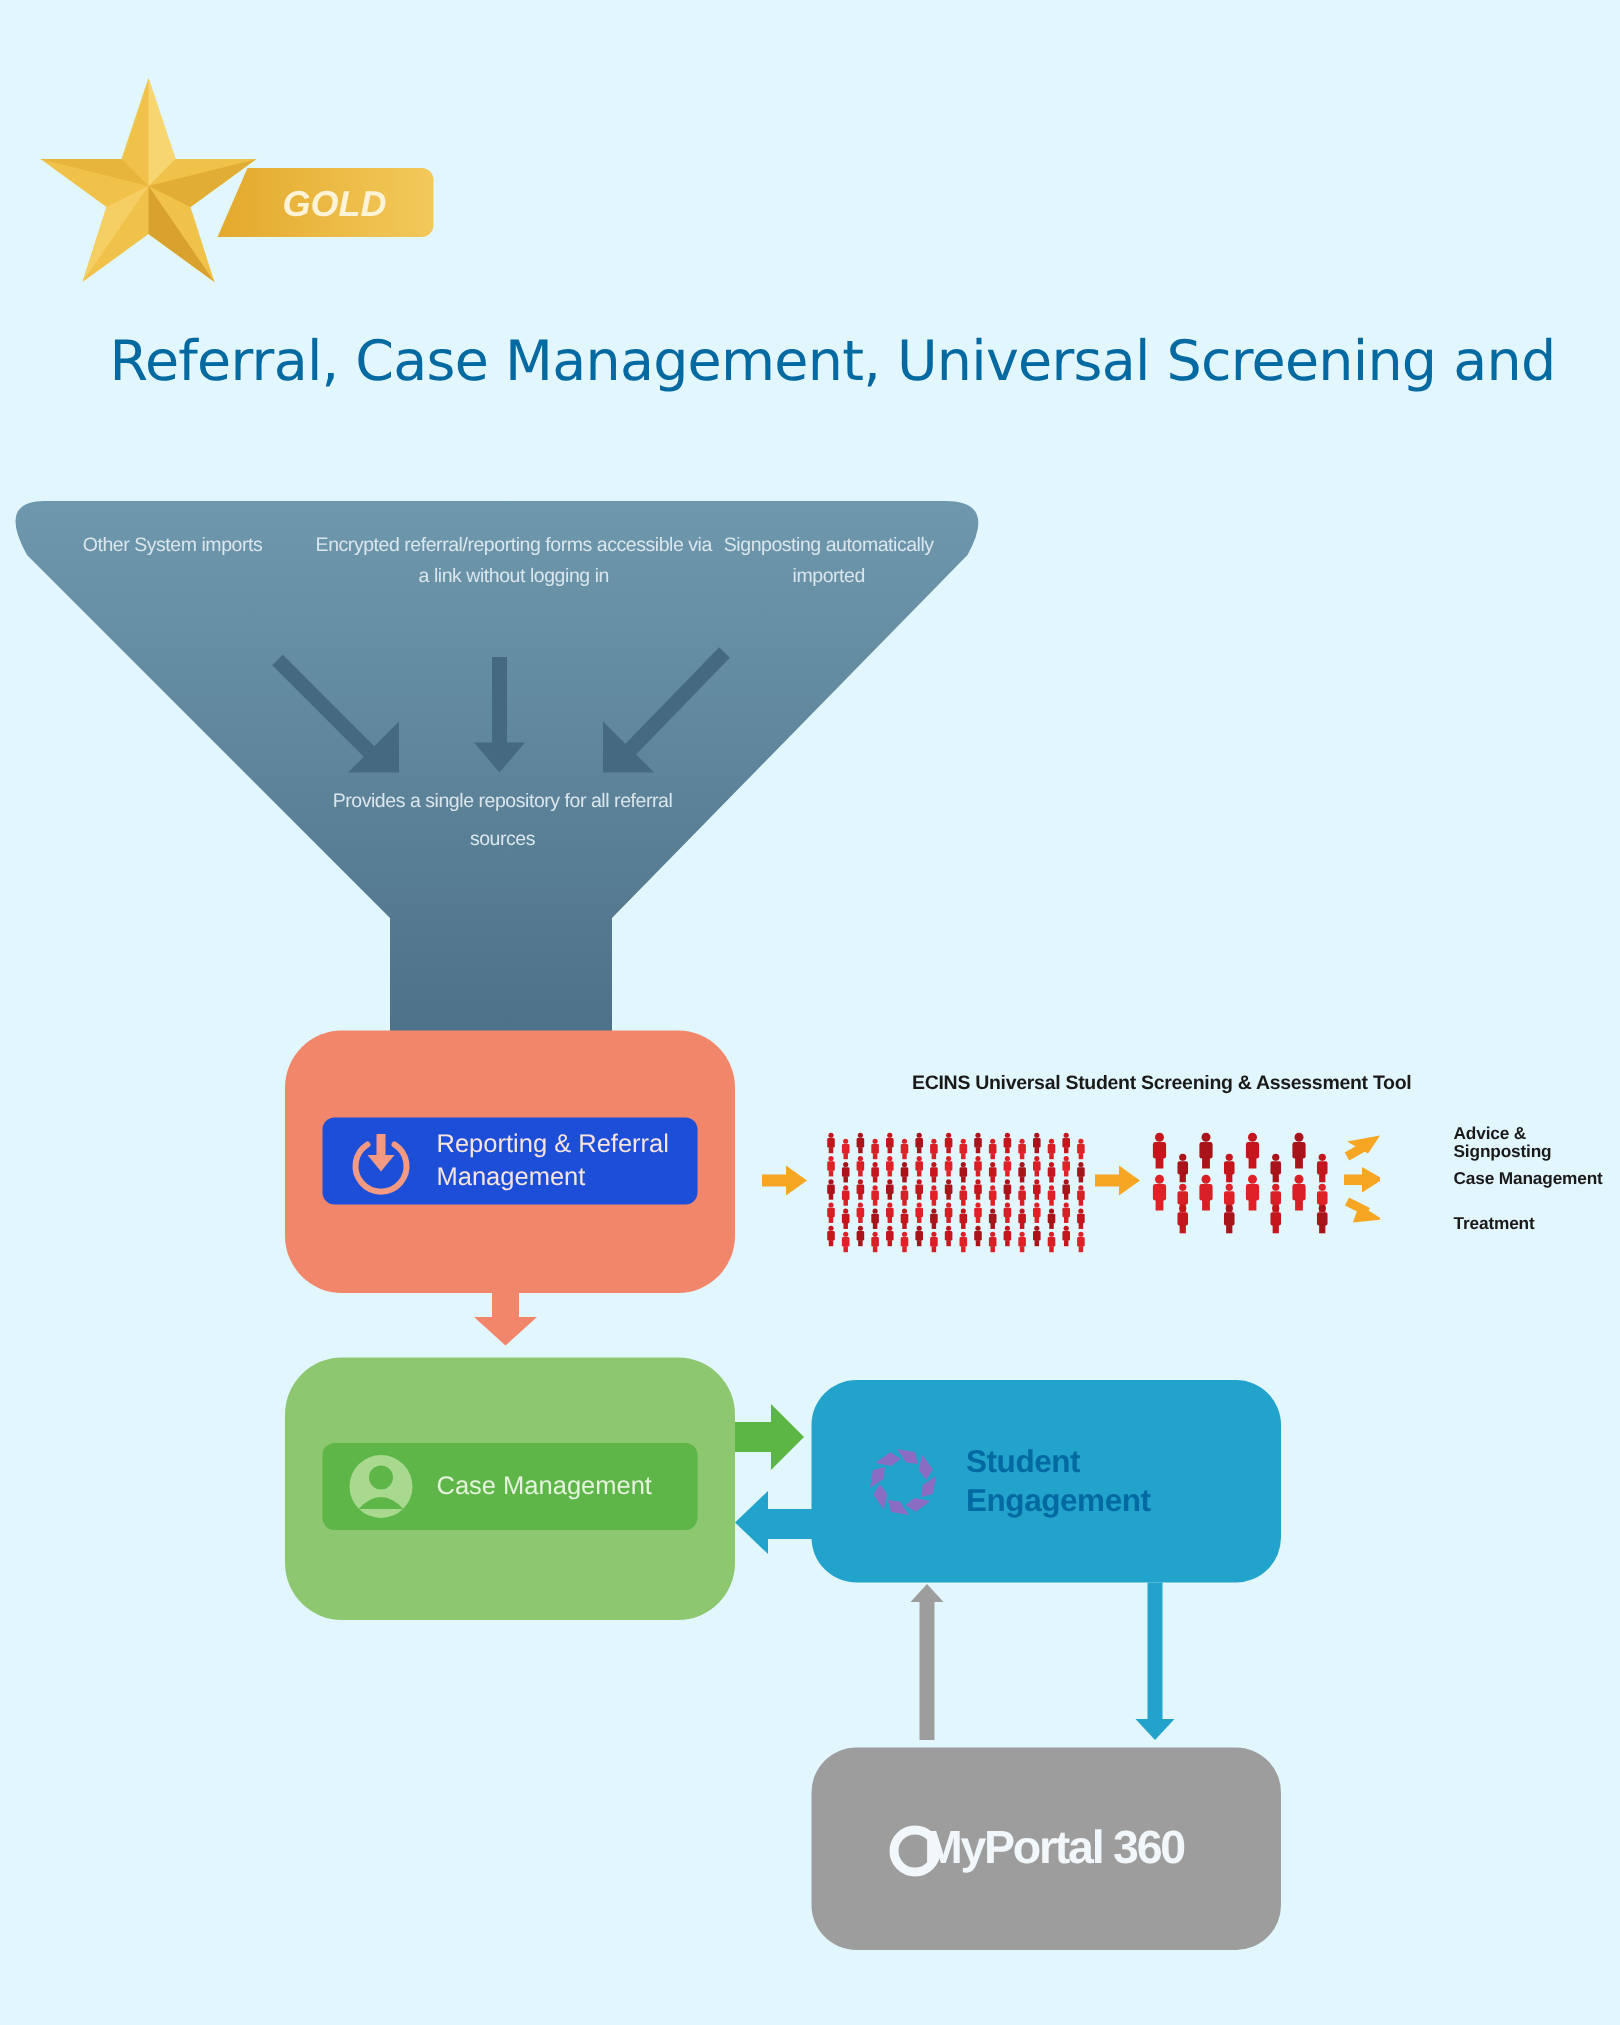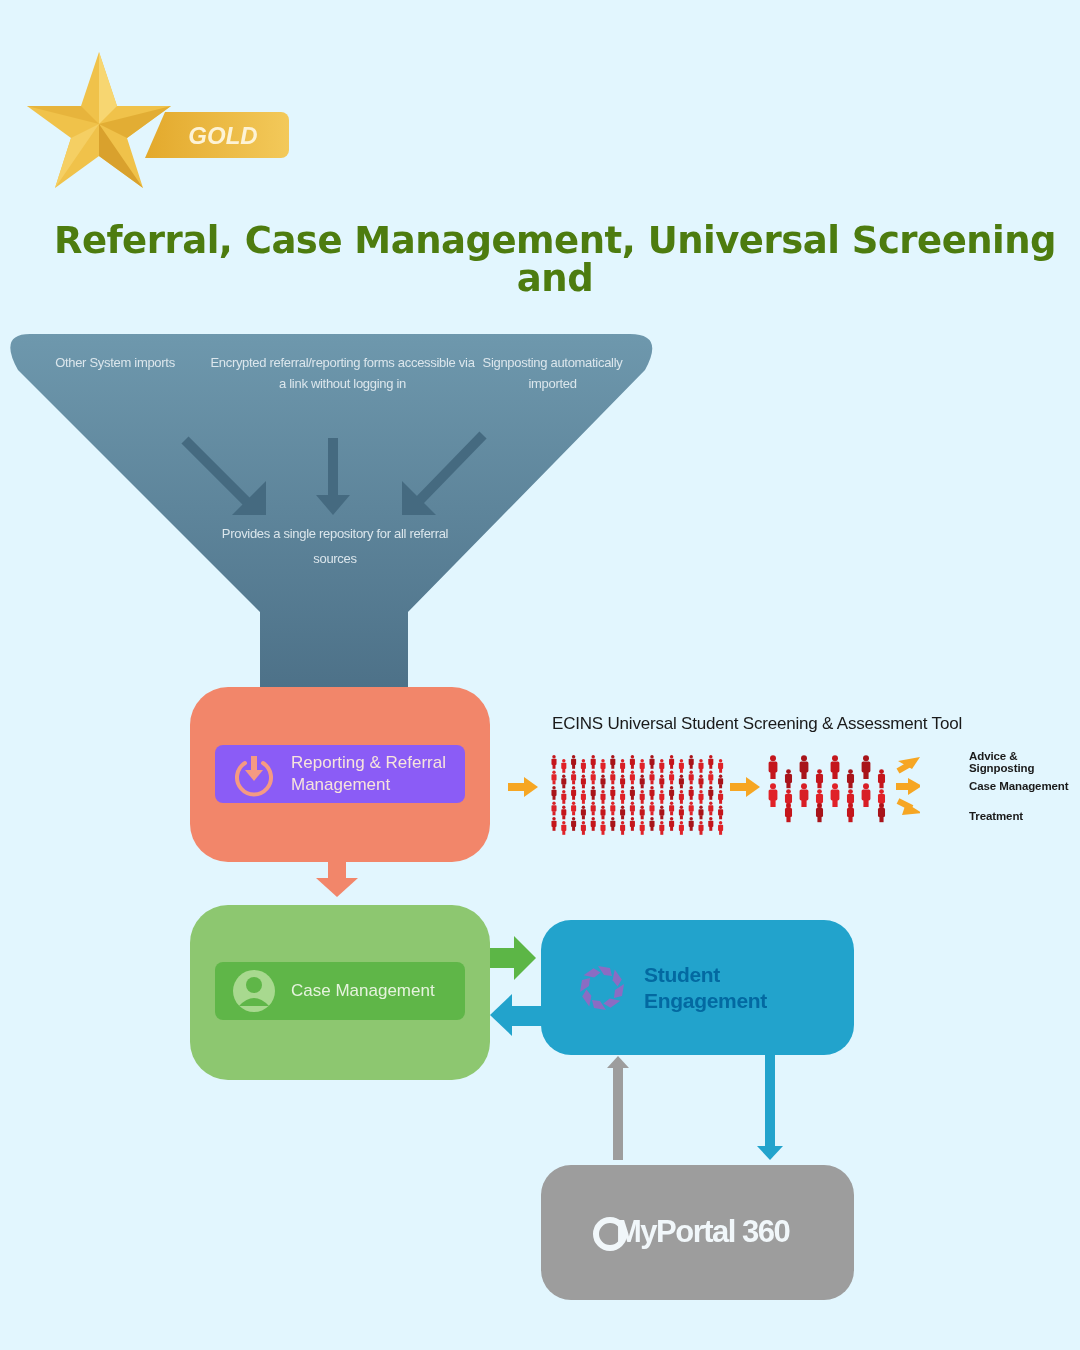--- a/index.html
+++ b/index.html
@@ -1,48 +1,48 @@
 <!DOCTYPE html>
 <html><head>
 <meta charset="utf-8">
 <style>
   html, body { margin:0; padding:0; }
   body { width:1080px; height:1350px; background:#e2f6fe; position:relative; overflow:hidden;
          font-family:"Liberation Sans", "DejaVu Sans", sans-serif; }
   .abs { position:absolute; }
   #badge { left:25px; top:50px; width:270px; height:140px; }
-  #title { left:40px; top:222px; width:1030px; text-align:center; color:#4d7c0f; font-family:"DejaVu Sans", sans-serif;
-           font-size:37px; line-height:38px; letter-spacing:-0.5px;font-weight:bold; }
+  #title { left:40px; top:222px; width:1030px; text-align:center; color:#0369a1; font-family:"DejaVu Sans", sans-serif;
+           font-size:37px; line-height:38px; letter-spacing:-0.5px; }
   #funnel { left:0; top:330px; width:680px; height:360px; }
   .funnel-text { position:absolute; color:#dbe6ec; font-size:13px; line-height:21px; text-align:center; letter-spacing:-0.3px; }
   #src1 { left:40px; top:352px; width:150px; }
   #src2 { left:210px; top:352px; width:265px; }
   #src3 { left:470px; top:352px; width:165px; }
   #repo { left:215px; top:521px; width:240px; line-height:25px; }
 
   .box { position:absolute; border-radius:38px; }
   #box-referral { left:190px; top:687px; width:300px; height:175px; background:#f2866a; }
   #box-case { left:190px; top:905px; width:300px; height:175px; background:#8dc770; }
   #box-engage { left:541px; top:920px; width:313px; height:135px; background:#22a3cc; border-radius:30px; }
   #box-portal { left:541px; top:1165px; width:313px; height:135px; background:#9d9d9d; border-radius:30px; }
 
   .pill { position:absolute; border-radius:8px; display:flex; align-items:center; }
-  #pill-referral { left:215px; top:745px; width:250px; height:58px; background:#8b5cf6; }
+  #pill-referral { left:215px; top:745px; width:250px; height:58px; background:#1d4ed8; }
   #pill-case { left:215px; top:962px; width:250px; height:58px; background:#5fb648; }
   .pill-label { color:#f7e4dc; font-size:17px; line-height:22px; margin-left:76px; }
   #pill-case .pill-label { color:#e6f3de; }
   .pill-icon { position:absolute; left:16px; top:6px; width:46px; height:46px; }
 
   #engage-label { left:644px; top:962px; color:#0369a1; font-size:21px; line-height:26px; font-weight:bold; letter-spacing:-0.3px; }
   #engage-icon { left:574px; top:960px; width:56px; height:56px; }
   #portal-label { left:616px; top:1212px; color:#f1f7fa; font-size:31px; line-height:40px; font-weight:bold; letter-spacing:-1.5px; }
 
   #connectors { left:0; top:0; width:1080px; height:1350px; pointer-events:none; }
 
-  #tool-title { left:552px; top:714px; font-size:17px; font-weight:normal; color:#1a1a1a; letter-spacing:-0.2px; }
+  #tool-title { left:608px; top:714px; font-size:13px; font-weight:bold; color:#1a1a1a; letter-spacing:-0.2px; }
   #crowd { left:500px; top:745px; width:420px; height:95px; }
   .outcome { position:absolute; left:969px; font-size:11.5px; color:#1a1a1a; font-weight:bold; letter-spacing:-0.1px; }
   #outcome-0 { top:750px; }
   #outcome-1 { top:780px; }
   #outcome-2 { top:810px; }
 </style>
 </head>
 <body>
 
 <svg id="badge" class="abs" viewBox="0 0 270 140">

